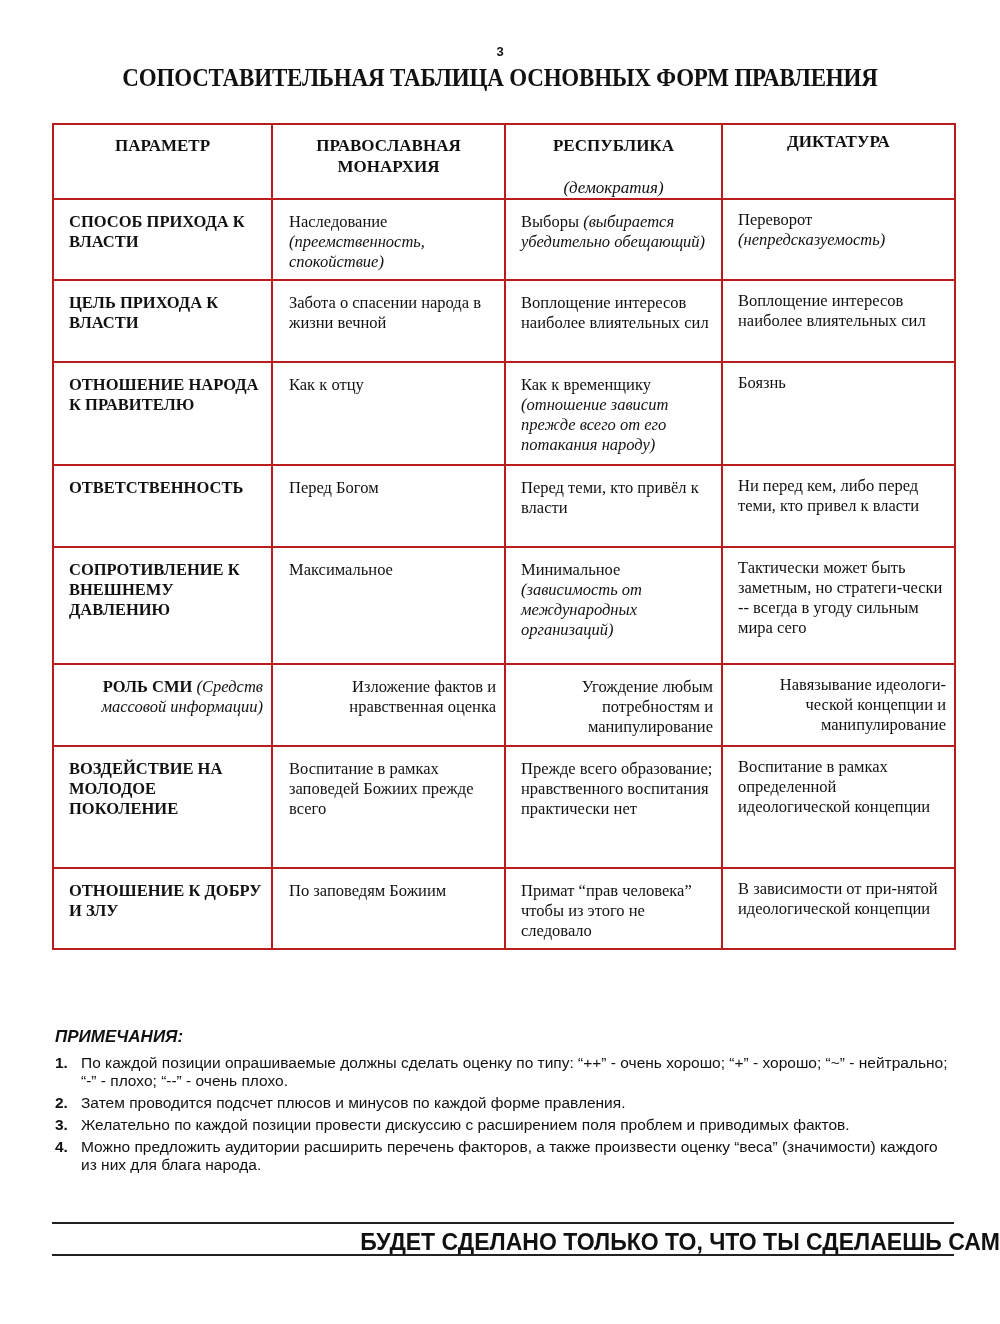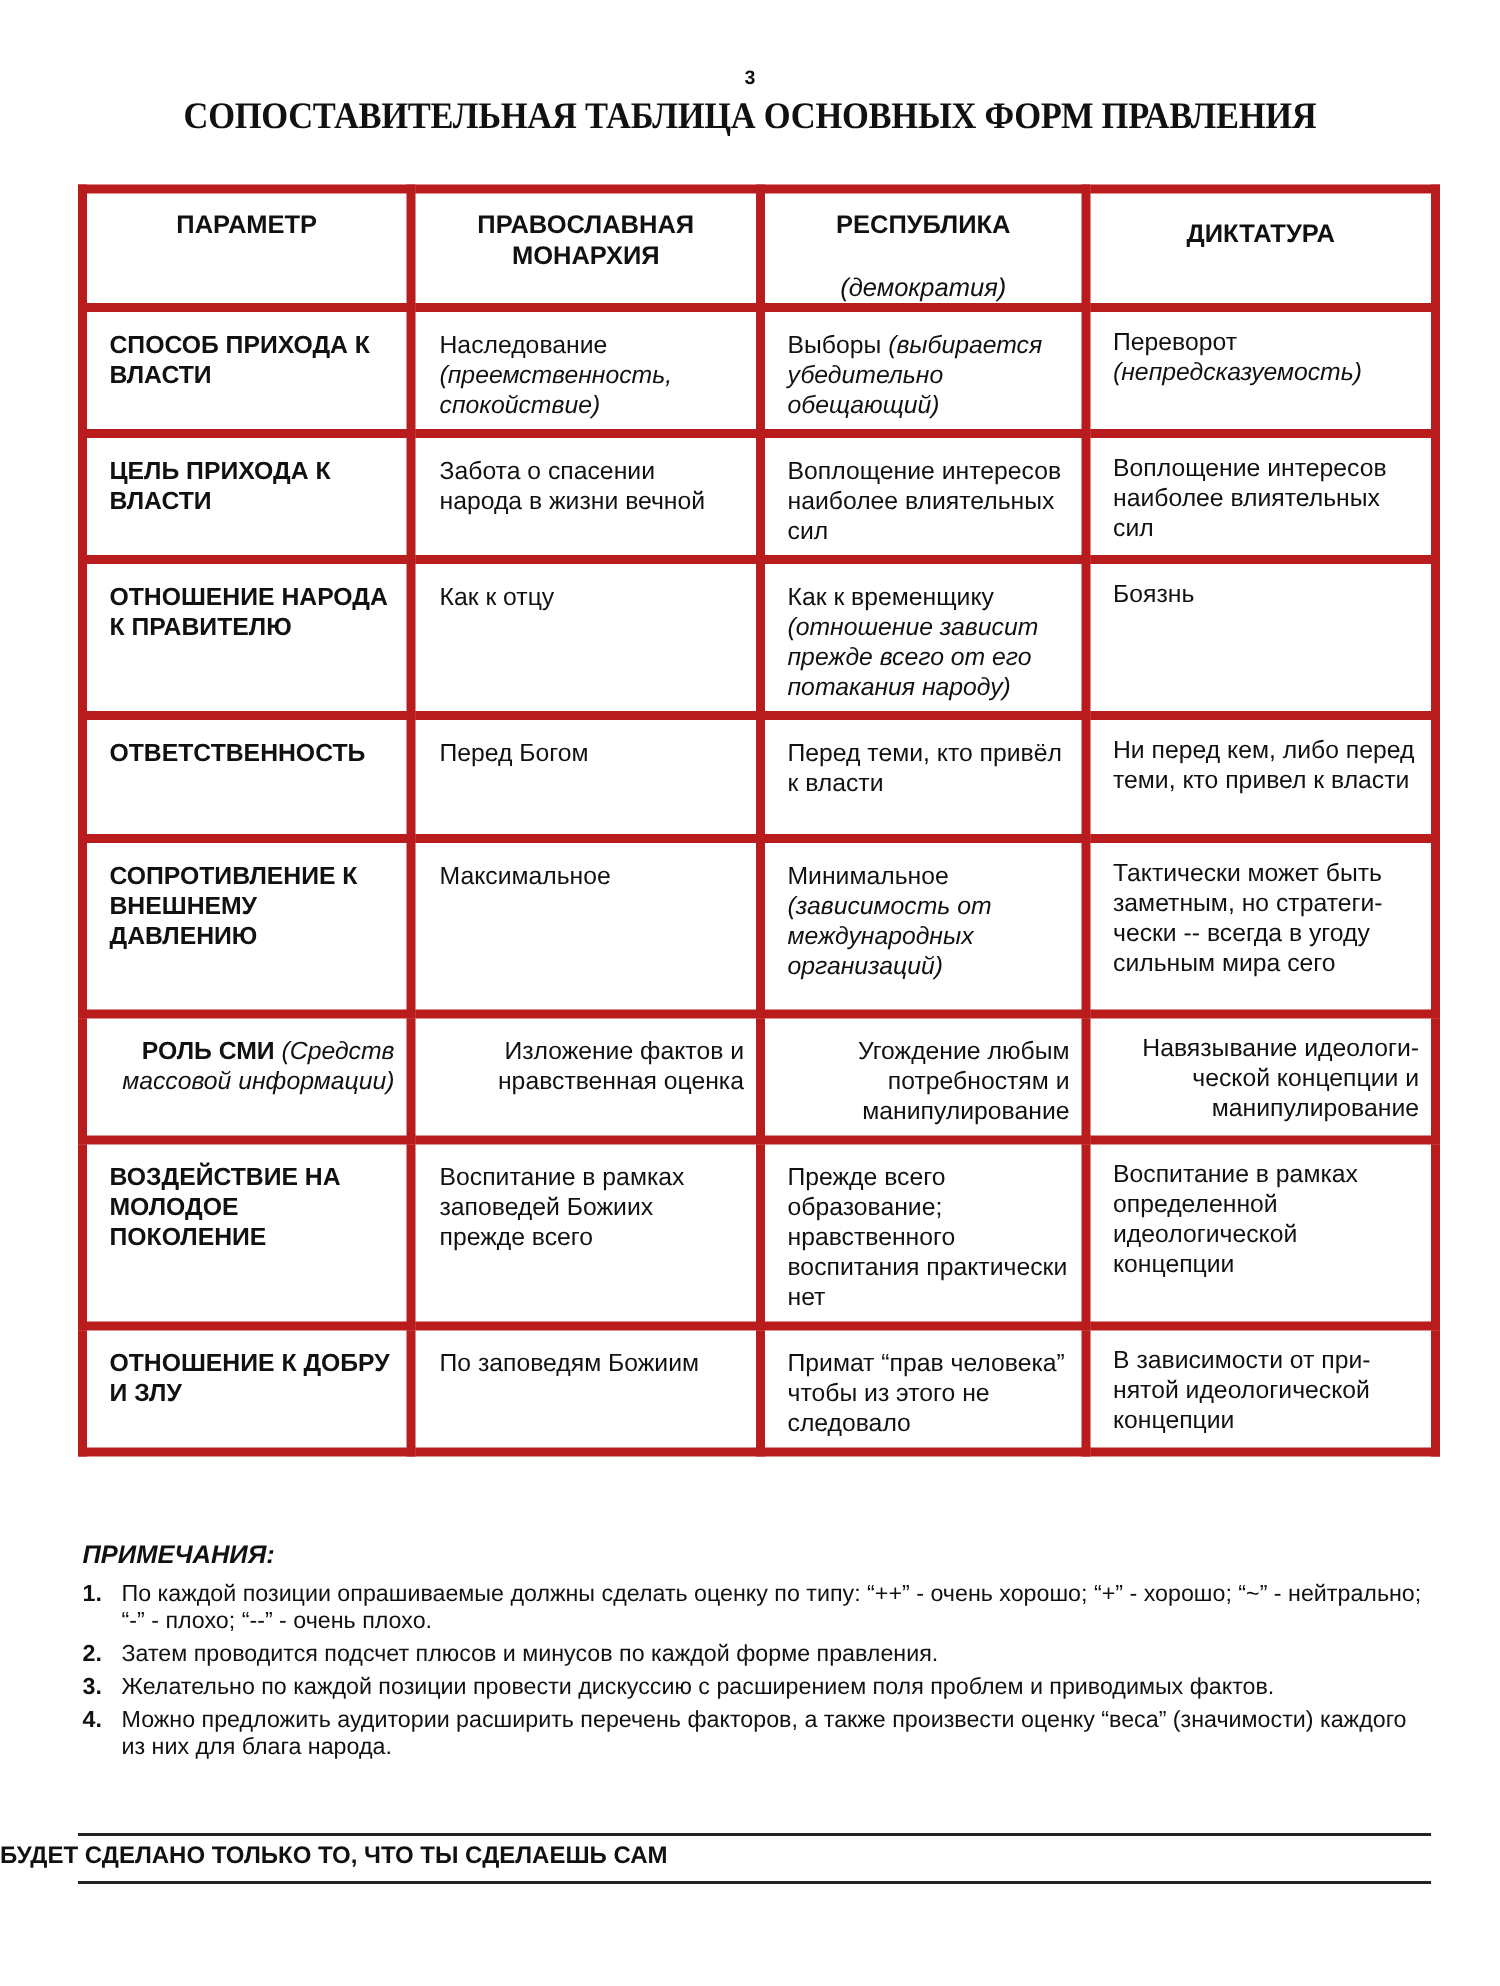--- a/index.html
+++ b/index.html
@@ -1,37 +1,37 @@
 <!DOCTYPE html>
 <html><head>
 <meta charset="utf-8">
 <style>
   html, body { margin: 0; padding: 0; background: #ffffff; }
   body { width: 1000px; height: 1324px; position: relative; color: #111; font-family: "Liberation Sans", sans-serif; overflow: hidden; }
   .page-number { position: absolute; left: 0; width: 1000px; top: 44px; text-align: center; font-size: 13px; font-weight: bold; }
   .title { position: absolute; left: 0; width: 1000px; top: 64px; text-align: center; font-family: "Liberation Serif", serif; font-size: 25px; font-weight: bold; letter-spacing: -0.2px; transform: scaleX(0.92); }
   table.cmp { position: absolute; left: 52px; top: 123px; width: 902px; border-collapse: collapse; table-layout: fixed; }
-  table.cmp td, table.cmp th { border: 6px solid #b91c1c; vertical-align: top; padding: 0; font-size: 16.5px; line-height: 20px; }
+  table.cmp td, table.cmp th { border: 2px solid #b91c1c; vertical-align: top; padding: 0; font-size: 16.5px; line-height: 20px; font-family: Liberation Serif, serif; }
   table.cmp th { font-weight: bold; text-align: center; font-size: 17px; line-height: 21px; height: 62px; }
   th .hwrap { padding-top: 10px; }
-  th.c-dict .hwrap { padding-top: 6px; margin-top: 10px; }
+  th.c-dict .hwrap { padding-top: 6px; }
   td .cwrap { padding: 12px 8px 6px 15px; }
   td.param { font-weight: bold; font-size: 16.5px; }
   td.param .cwrap { padding-left: 15px; }
   td.c2 .cwrap { padding-left: 16px; }
   td.c3 .cwrap { padding-left: 15px; }
   td.c4 .cwrap { padding-left: 15px; padding-top: 10px; }
   .it { font-style: italic; font-weight: normal; margin-top: 21px; }
   .notes { position: absolute; left: 55px; top: 1027px; width: 900px; }
   .notes-title { font-weight: bold; font-style: italic; font-size: 17px; margin-bottom: 7px; }
   .note { display: flex; font-size: 15.5px; line-height: 18px; margin-bottom: 4px; }
   .note .num { width: 26px; font-weight: bold; flex: none; }
   .note .txt { flex: 1; }
   .rule { position: absolute; left: 52px; width: 902px; height: 0; border-top: 2px solid #222; }
-  .motto { position: absolute; left: 0; width: 1000px; top: 1229px; text-align: left; font-weight: bold; font-size: 16px; }
+  .motto { position: absolute; left: 0; width: 1000px; top: 1229px; text-align: right; font-weight: bold; font-size: 23px; }
 </style>
 </head>
 <body>
 
 <div class="page-number">3</div>
 <div class="title">СОПОСТАВИТЕЛЬНАЯ ТАБЛИЦА ОСНОВНЫХ ФОРМ ПРАВЛЕНИЯ</div>
 
 <table class="cmp">
   <colgroup>
     <col style="width:219px">

